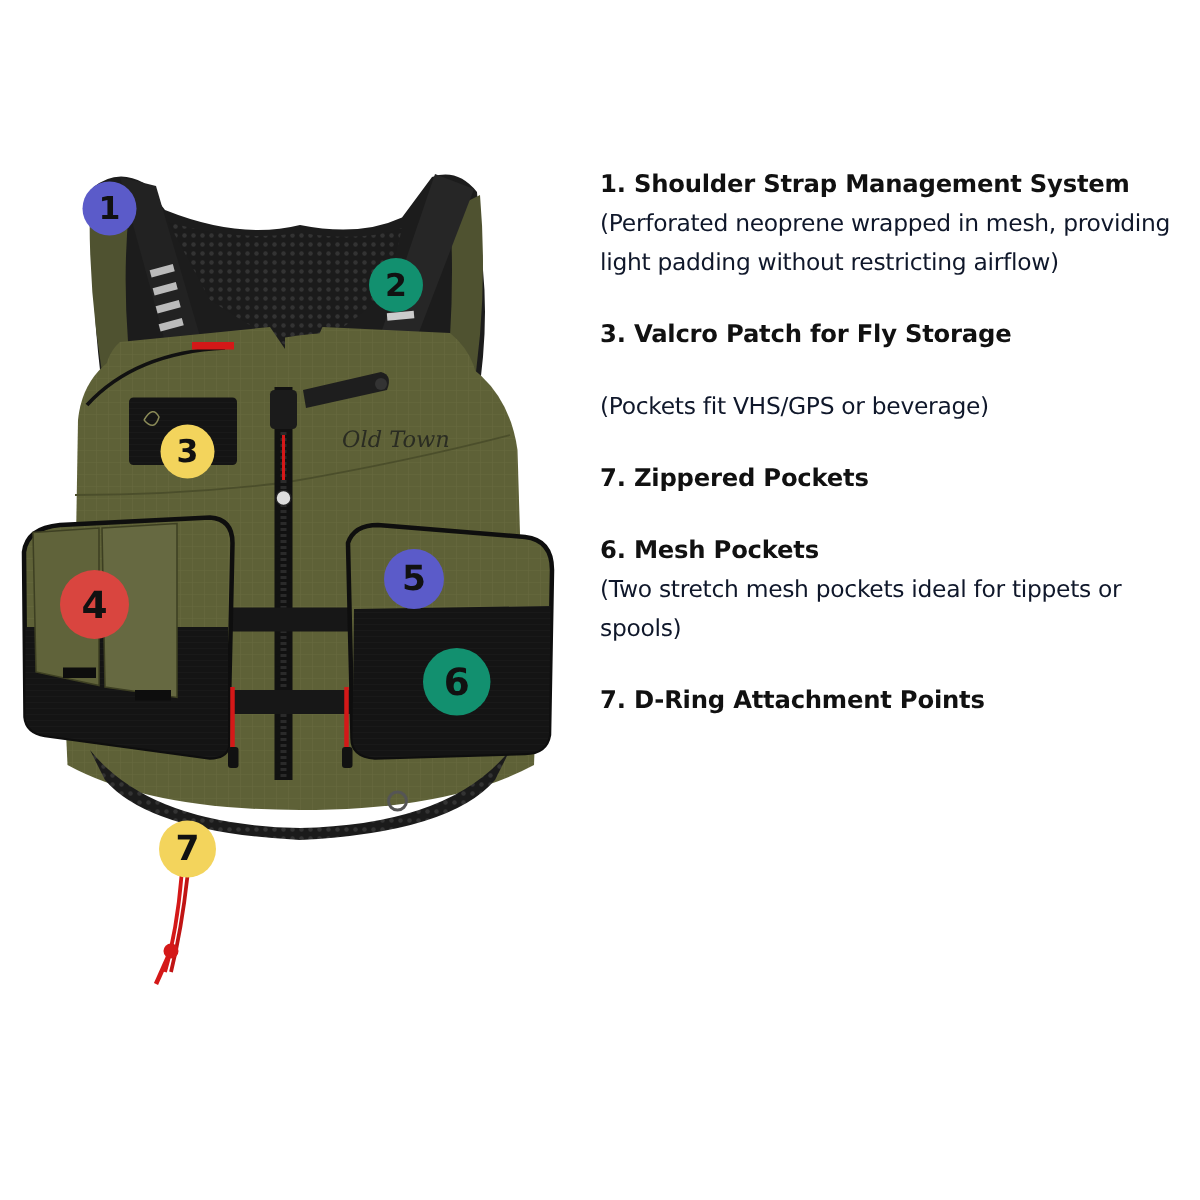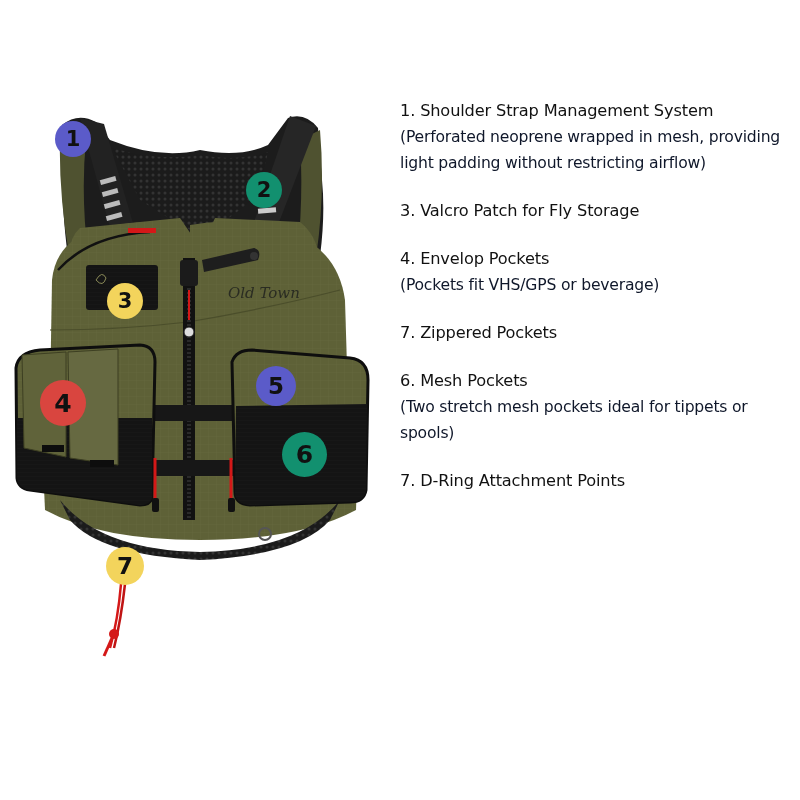--- a/index.html
+++ b/index.html
@@ -18,26 +18,27 @@
       font-weight: bold;
       font-size: 21px;
       color: #111;
       line-height: 1;
     }
 
     .legend { position: absolute; left: 400px; top: 98px; width: 395px; }
     .legend-item { margin-bottom: 22px; }
     .legend-title {
       font-family: "DejaVu Sans", sans-serif;
-      font-weight: normal;
+      font-weight: bold;
       font-size: 16.2px;
       line-height: 26px;
       color: #111;
       letter-spacing: -0.15px;
       white-space: nowrap;
+      margin-top: 12px;
     }
     .legend-desc {
       font-family: "DejaVu Sans", sans-serif;
       font-size: 15.6px;
       line-height: 26px;
       color: #0f172a;
       letter-spacing: -0.2px;
     }
   </style>
 </head>
@@ -143,21 +144,20 @@
 
 <div class="legend">
   <div class="legend-item">
     <div class="legend-title">1. Shoulder Strap Management System</div>
     <div class="legend-desc">(Perforated neoprene wrapped in mesh, providing light padding without restricting airflow)</div>
   </div>
   <div class="legend-item">
     <div class="legend-title">3. Valcro Patch for Fly Storage</div>
   </div>
   <div class="legend-item">
-    <div class="legend-title">4. Envelop Pockets</div>
     <div class="legend-desc">(Pockets fit VHS/GPS or beverage)</div>
   </div>
   <div class="legend-item">
     <div class="legend-title">7. Zippered Pockets</div>
   </div>
   <div class="legend-item">
     <div class="legend-title">6. Mesh Pockets</div>
     <div class="legend-desc">(Two stretch mesh pockets ideal for tippets or spools)</div>
   </div>
   <div class="legend-item">

